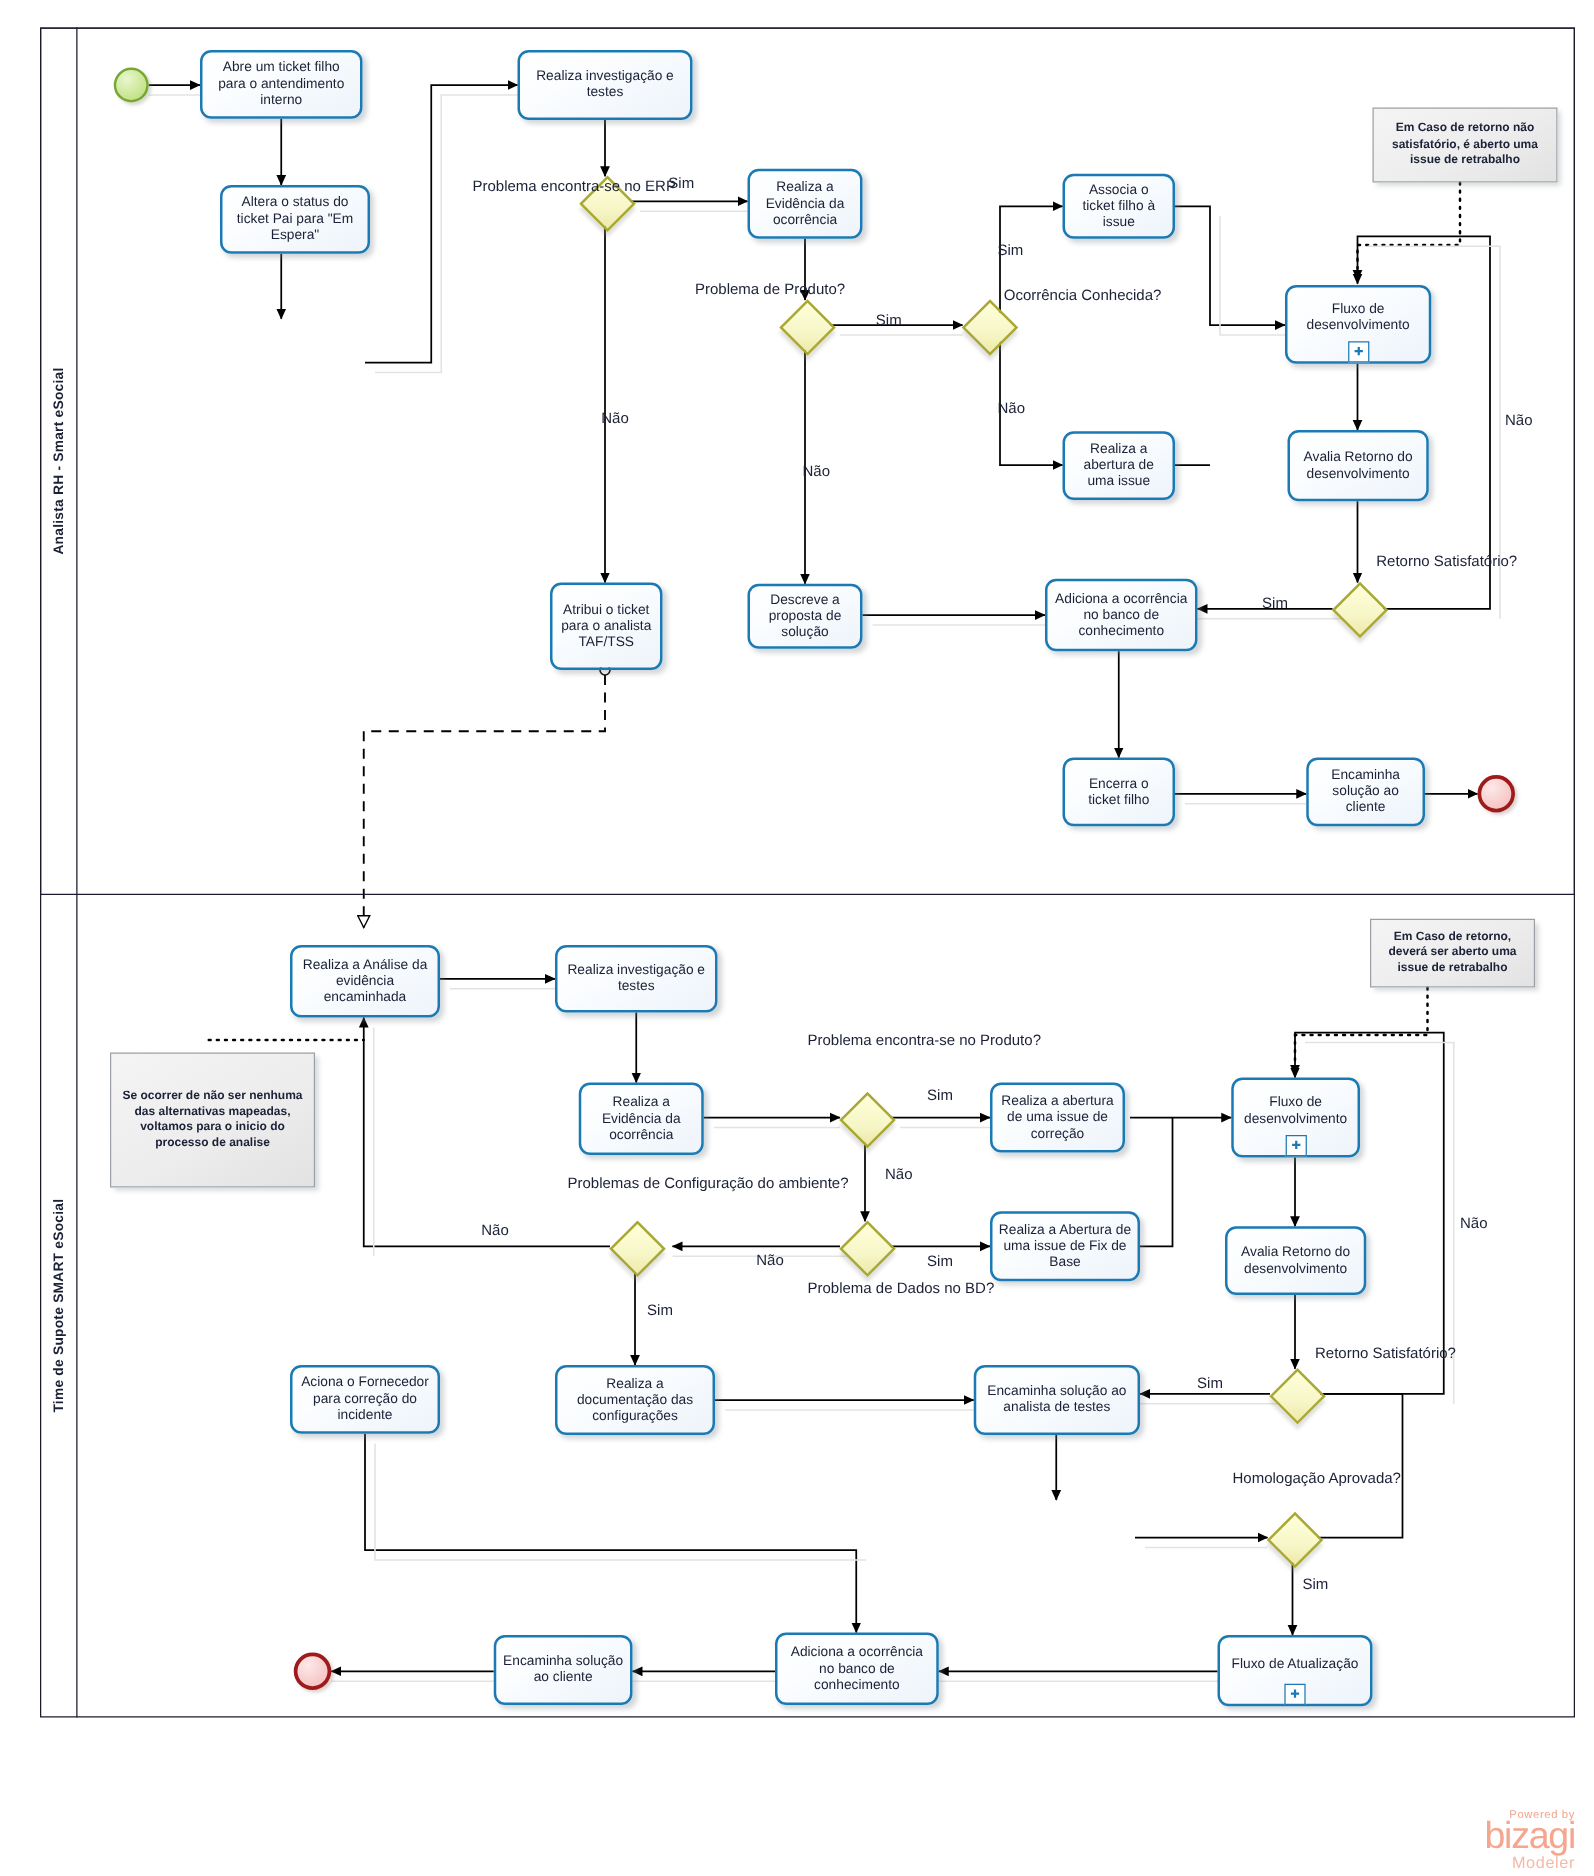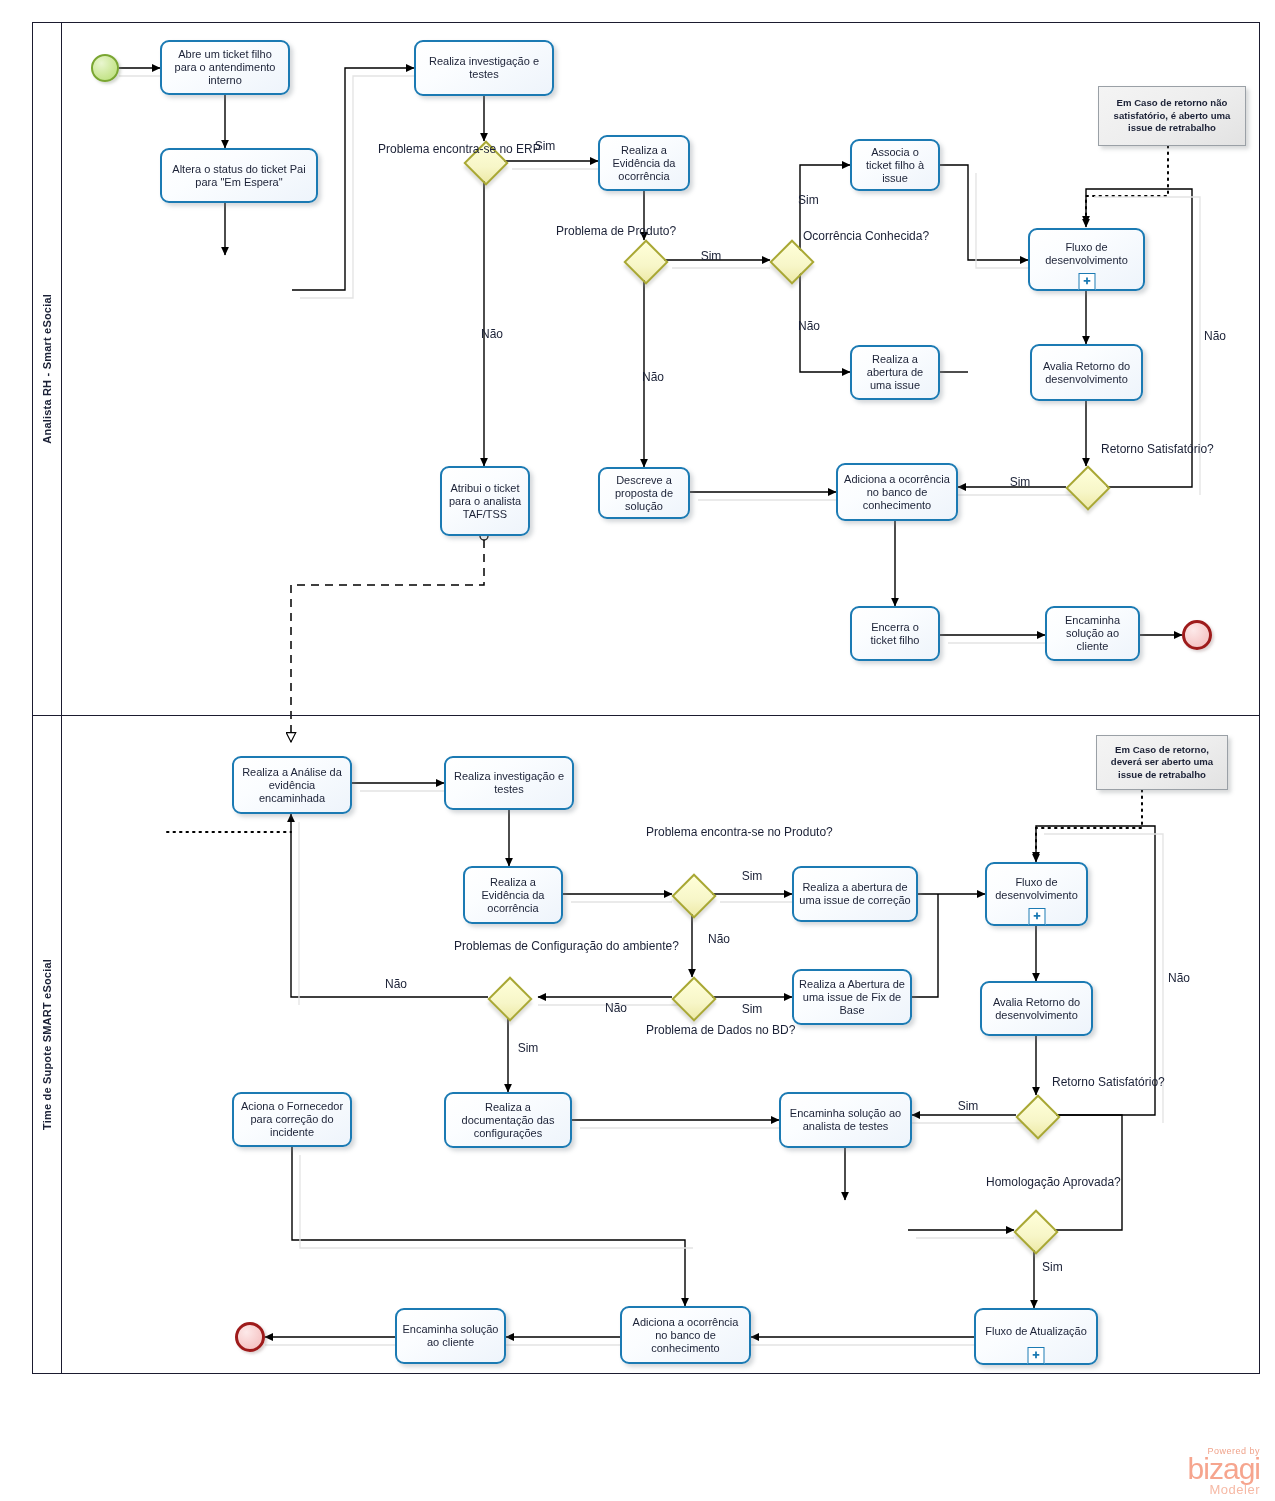--- a/index.html
+++ b/index.html
@@ -220,21 +220,21 @@
   <div class="lane-header" style="left:32px;top:716px;width:30px;height:658px;">
     <span class="lane-title">Time de Supote SMART eSocial</span>
   </div>
 
   <div class="event ev-start" style="left:91px;top:54px;"></div>
 
   <div class="task" style="left:160px;top:40px;width:130px;height:55px;">
     <span class="lbl">Abre um ticket filho para o antendimento interno</span>
   </div>
 
-  <div class="task" style="left:160px;top:148px;width:158px;height:55px;">
+  <div class="task" style="left:176px;top:148px;width:120px;height:55px;">
     <span class="lbl">Altera o status do ticket Pai para "Em Espera"</span>
   </div>
 
 
   <div class="task" style="left:414px;top:40px;width:140px;height:56px;">
     <span class="lbl">Realiza investigação e testes</span>
   </div>
 
   <div class="task" style="left:598px;top:135px;width:92px;height:56px;">
     <span class="lbl">Realiza a Evidência da ocorrência</span>
@@ -319,21 +319,21 @@
   </div>
 
   <div class="task" style="left:444px;top:756px;width:130px;height:54px;">
     <span class="lbl">Realiza investigação e testes</span>
   </div>
 
   <div class="task" style="left:463px;top:866px;width:100px;height:58px;">
     <span class="lbl">Realiza a Evidência da ocorrência</span>
   </div>
 
-  <div class="task" style="left:792px;top:866px;width:126px;height:56px;">
+  <div class="task" style="left:792px;top:866px;width:108px;height:56px;">
     <span class="lbl">Realiza a abertura de uma issue de correção</span>
   </div>
 
   <div class="task" style="left:792px;top:969px;width:120px;height:56px;">
     <span class="lbl">Realiza a Abertura de uma issue de Fix de Base</span>
   </div>
 
   <div class="task sub" style="left:985px;top:862px;width:103px;height:64px;">
     <span class="lbl">Fluxo de desenvolvimento</span>
     <span class="plusbox">
@@ -408,20 +408,23 @@
   <div class="elabel" style="left:508px;top:1042px;width:40px;">Sim</div>
   <div class="elabel" style="left:376px;top:978px;width:40px;">Não</div>
   <div class="elabel" style="left:948px;top:1100px;width:40px;">Sim</div>
   <div class="elabel left" style="left:1168px;top:972px;width:40px;">Não</div>
   <div class="elabel left" style="left:1042px;top:1261px;width:40px;">Sim</div>
 
   <div class="note" style="left:1080px;top:735px;width:132px;height:55px;margin-left:16px;">
     <span>Em Caso de retorno, deverá ser aberto uma issue de retrabalho</span>
   </div>
 
+  <div class="note" style="left:88px;top:842px;width:164px;height:108px;">
+    <span>Se ocorrer de não ser nenhuma das alternativas mapeadas, voltamos para o inicio do processo de analise</span>
+  </div>
 
   <div class="logo" style="left:1128px;top:1446px;width:132px;">
     <div class="pw">Powered by</div>
     <div class="bz">bizagi</div>
     <div class="md">Modeler</div>
   </div>
 
 </div>
 
 </body></html>

